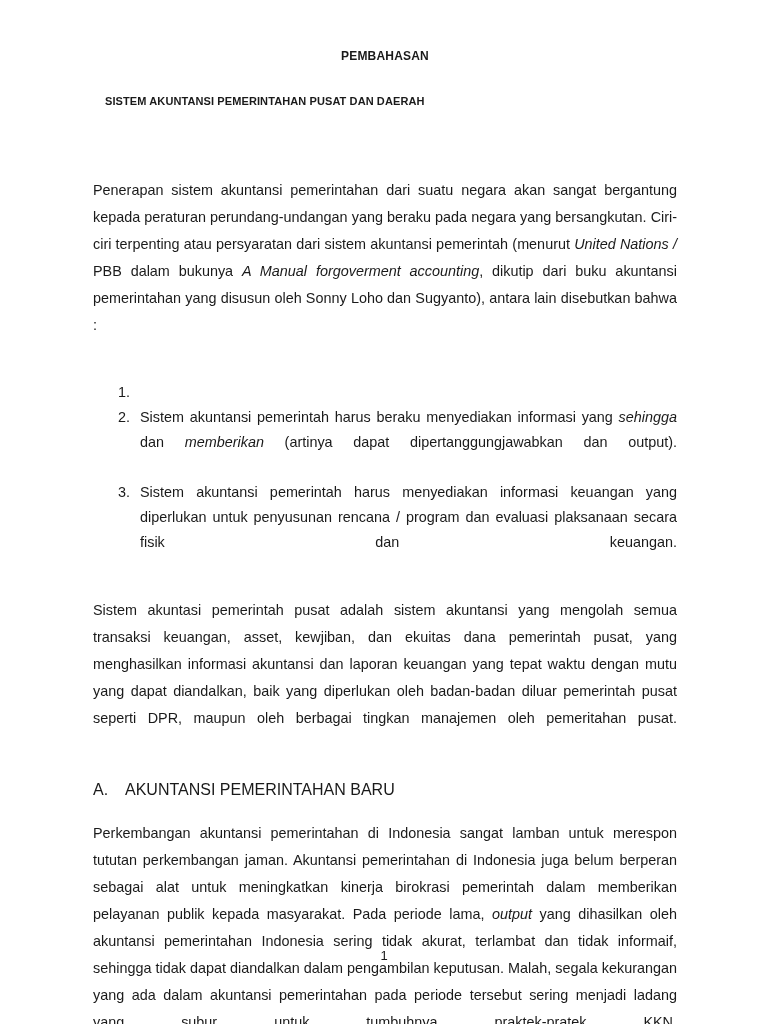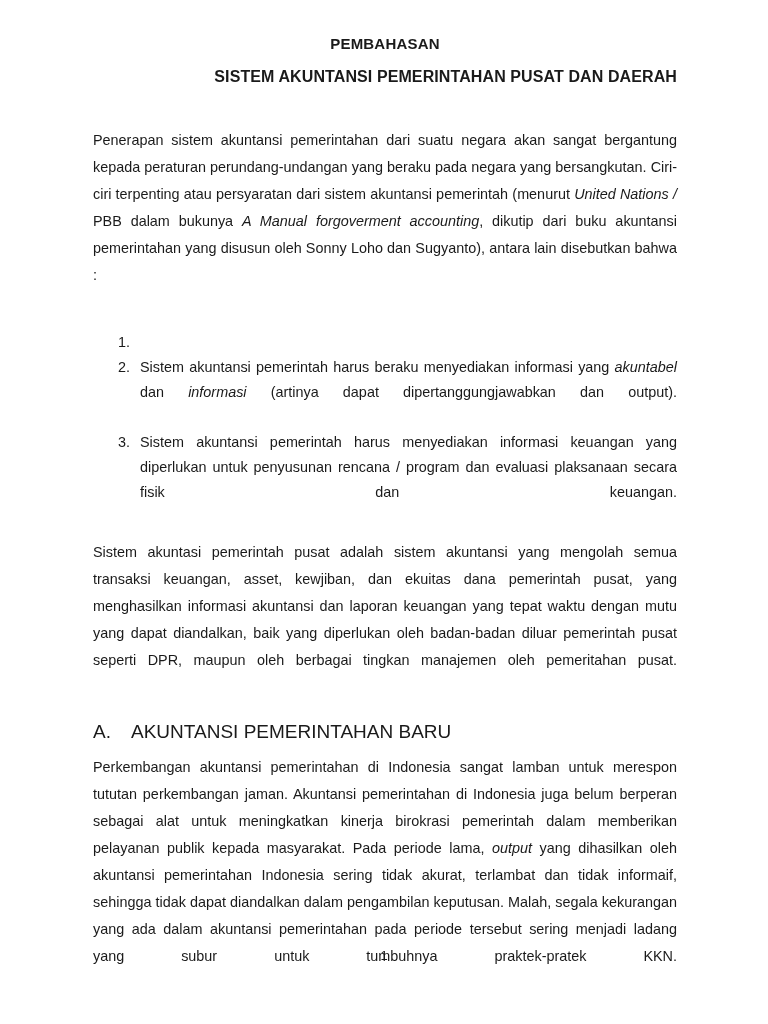--- a/index.html
+++ b/index.html
@@ -28,47 +28,47 @@
     position: absolute;
     left: 93px;
     top: 0;
     width: 584px;
   }
 
   
   .doc-title {
     text-align: center;
     font-weight: bold;
-    font-size: 15px;
+    font-size: 12px;
     letter-spacing: 0.2px;
-    margin: 0;
+    margin: 12px;
     padding-top: 36px;
     line-height: 16px;
   }
   .doc-subtitle {
-    text-align: right;
+    text-align: left;
     font-weight: bold;
-    font-size: 16px;
+    font-size: 11px;
     letter-spacing: 0.1px;
-    margin: 0;
+    margin: 12px;
     padding-top: 17px;
     line-height: 16px;
   }
 
   
   .para {
     text-align: justify;
     font-size: 14.4px;
     line-height: 27px;
     margin: 0;
     padding: 0;
     text-justify: inter-word;
   }
-  .para.first { margin-top: 42px; }
-  .para.gap   { margin-top: 9px; }
+  .para.first { margin-top: 68px; }
+  .para.gap   { margin-top: 17px; }
 
   
   .para::after {
     content: "";
     display: inline-block;
     width: 100%;
   }
 
   
   .num-list {
@@ -93,21 +93,21 @@
     left: 25px;
     top: 0;
     width: 22px;
     text-align: left;
     font-size: 14.4px;
     line-height: 25px;
   }
 
   
   .section-heading {
-    font-size: 19px;
+    font-size: 16px;
     line-height: 27px;
     margin: 0;
     padding: 0;
     margin-top: 17px;
     white-space: pre;
   }
 
   
   .page-number {
     position: absolute;
@@ -131,21 +131,21 @@
     <h1 class="doc-title">PEMBAHASAN</h1>
 
     <h2 class="doc-subtitle">SISTEM AKUNTANSI PEMERINTAHAN PUSAT DAN DAERAH</h2>
 
     <p class="para first"><span>Penerapan sistem akuntansi pemerintahan dari suatu negara akan sangat bergantung kepada peraturan perundang-undangan yang beraku pada negara yang bersangkutan. Ciri-ciri terpenting atau persyaratan dari sistem akuntansi pemerintah (menurut </span><i>United Nations</i><span> </span><i>/</i><span> PBB dalam bukunya </span><i>A Manual forgoverment accounting</i><span>, dikutip dari buku akuntansi pemerintahan yang disusun oleh Sonny Loho dan Sugyanto), antara lain disebutkan bahwa :</span></p>
 
     <ol class="num-list">
 
       <li><span class="num-marker">1.</span></li>
 
-      <li><span class="num-marker">2.</span><span>Sistem akuntansi pemerintah harus beraku menyediakan informasi yang </span><i>akuntabel</i><span> dan </span><i>informasi</i><span> (artinya dapat dipertanggungjawabkan dan output).</span></li>
+      <li><span class="num-marker">2.</span><span>Sistem akuntansi pemerintah harus beraku menyediakan informasi yang </span><i>sehingga</i><span> dan </span><i>memberikan</i><span> (artinya dapat dipertanggungjawabkan dan output).</span></li>
 
       <li><span class="num-marker">3.</span><span>Sistem akuntansi pemerintah harus menyediakan informasi keuangan yang diperlukan untuk penyusunan rencana / program dan evaluasi plaksanaan secara fisik dan keuangan.</span></li>
 
     </ol>
 
     <p class="para gap">Sistem akuntasi pemerintah pusat adalah sistem akuntansi yang mengolah semua transaksi keuangan, asset, kewjiban, dan ekuitas dana pemerintah pusat, yang menghasilkan informasi akuntansi dan laporan keuangan yang tepat waktu dengan mutu yang dapat diandalkan, baik yang diperlukan oleh badan-badan diluar pemerintah pusat seperti DPR, maupun oleh berbagai tingkan manajemen oleh pemeritahan pusat.</p>
 
     <p class="section-heading">A.    AKUNTANSI PEMERINTAHAN BARU</p>
 
     <p class="para gap"><span>Perkembangan akuntansi pemerintahan di Indonesia sangat lamban untuk merespon tututan perkembangan jaman. Akuntansi pemerintahan di Indonesia juga belum berperan sebagai alat untuk meningkatkan kinerja birokrasi pemerintah dalam memberikan pelayanan publik kepada masyarakat. Pada periode lama, </span><i>output</i><span> yang dihasilkan oleh akuntansi pemerintahan Indonesia sering tidak akurat, terlambat dan tidak informaif, sehingga tidak dapat diandalkan dalam pengambilan keputusan. Malah, segala kekurangan yang ada dalam akuntansi pemerintahan pada periode tersebut sering menjadi ladang yang subur untuk tumbuhnya praktek-pratek KKN.</span></p>

